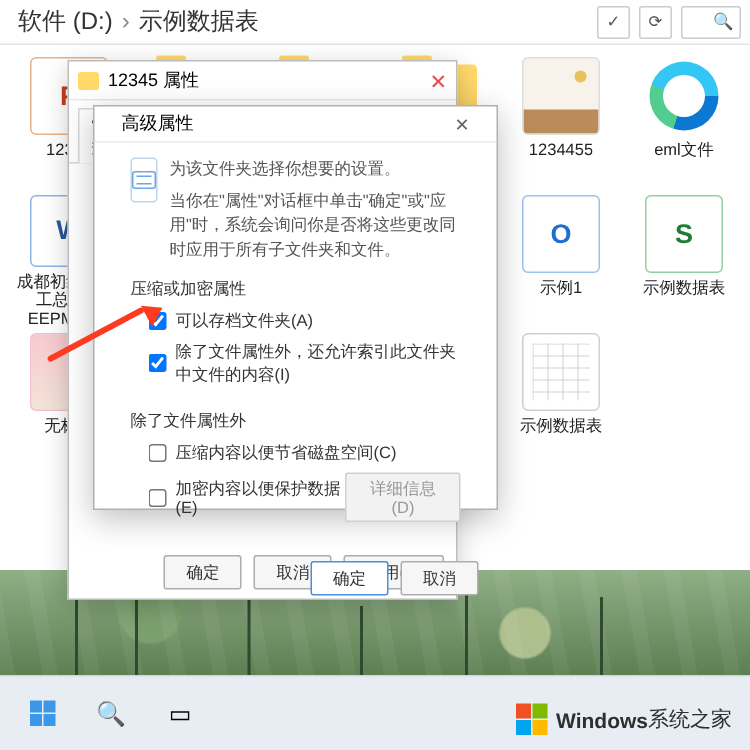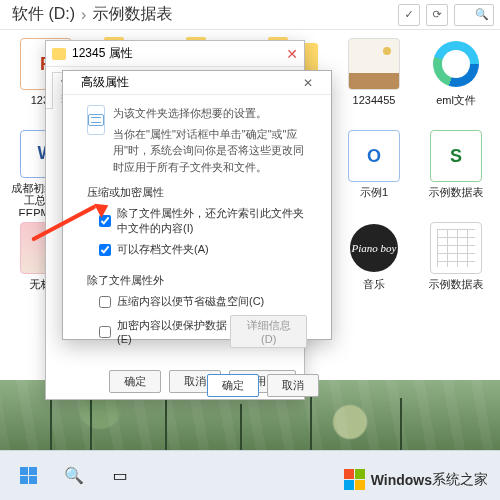--- a/index.html
+++ b/index.html
@@ -149,27 +149,20 @@
     </div>
 
   <div class="fcell">
       <div class="ficon ico-pink"></div>
       <div class="lbl">无标题</div>
     </div>
   <div class="fcell"></div>
   <div class="fcell"></div>
   <div class="fcell"></div>
   <div class="fcell">
-      <div class="ficon">
-        <div class="ico-piano">Piano
-boy</div>
-      </div>
-      <div class="lbl">音乐</div>
-    </div>
-  <div class="fcell">
       <div class="ficon ico-grid"></div>
       <div class="lbl">示例数据表</div>
     </div>
 </div>
 
 <div class="dlg1">
   <div class="dlg1-titlebar">
     <div class="ficon2"></div>
     <span>12345 属性</span>
     <span class="dlg1-close">✕</span>
@@ -202,25 +195,25 @@
       <div>
         <p>为该文件夹选择你想要的设置。</p>
         <p style="margin-top:4px">当你在"属性"对话框中单击"确定"或"应用"时，系统会询问你是否将这些更改同时应用于所有子文件夹和文件。</p>
       </div>
     </div>
 
     <fieldset>
       <div class="grouplbl">压缩或加密属性</div>
       <label class="chkrow">
         <input type="checkbox" checked="" style="">
-        <span>除了文件属性外，还允许索引此文件夹中文件的内容(I)</span>
+        <span>可以存档文件夹(A)</span>
       </label>
       <label class="chkrow">
         <input type="checkbox" checked="" style="">
-        <span>可以存档文件夹(A)</span>
+        <span>除了文件属性外，还允许索引此文件夹中文件的内容(I)</span>
       </label>
     </fieldset>
 
     <fieldset>
       <div class="grouplbl">除了文件属性外</div>
       <label class="chkrow">
         <input type="checkbox" style="">
         <span>压缩内容以便节省磁盘空间(C)</span>
       </label>
       <div class="row-with-btn">

